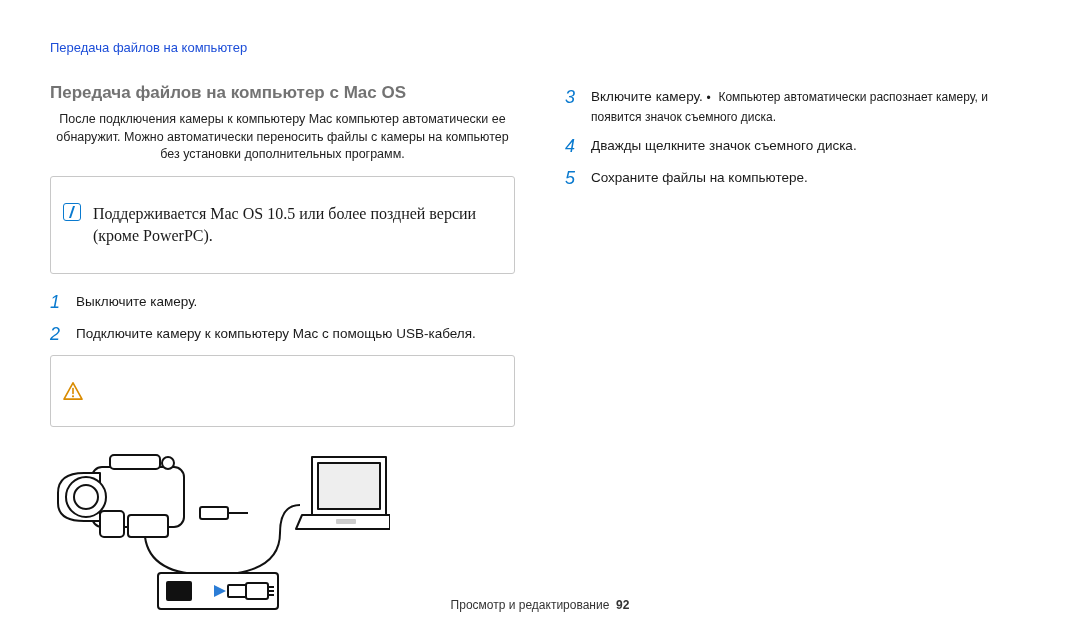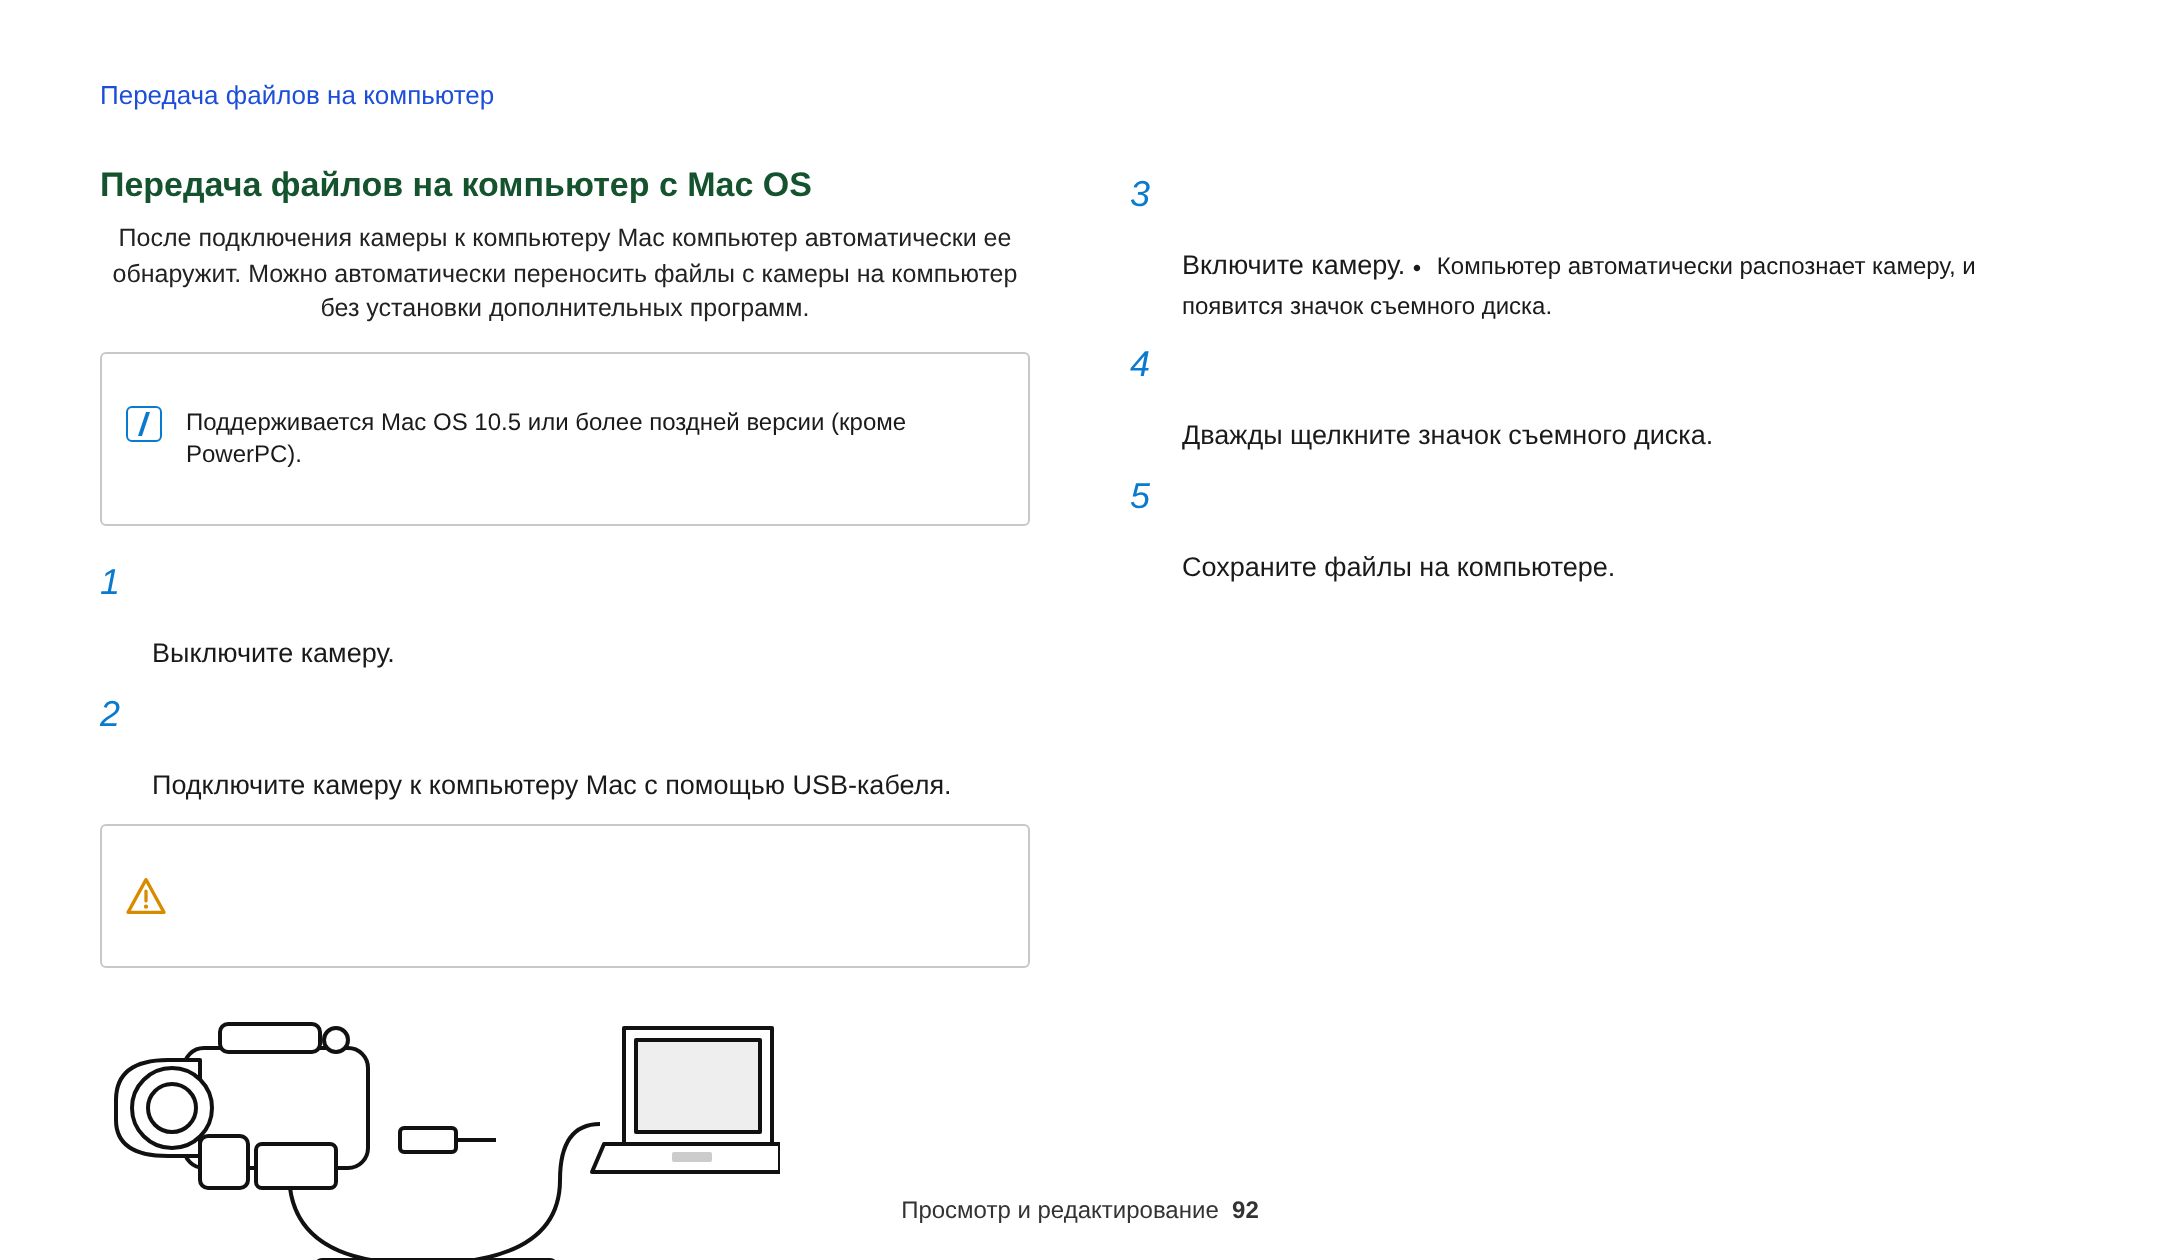--- a/index.html
+++ b/index.html
@@ -19,40 +19,41 @@
     }
     .columns {
       display: flex;
       gap: 50px;
     }
     .col-left { flex: 1; min-width: 0; }
     .col-right { flex: 1; min-width: 0; padding-top: 4px; }
     .section-title {
       font-size: 17px;
       font-weight: 600;
-      color: #14532d;
+      color: #737373;
       margin-bottom: 8px;
     }
     .intro-text {
       font-size: 12.5px;
       line-height: 1.4;
       color: #222;
       margin-bottom: 12px;
       text-align: center;
     }
     .note-box {
       border: 1px solid #c8c8c8;
       border-radius: 3px;
       padding: 26px 12px;
       display: flex;
       align-items: flex-start;
       gap: 12px;
-      font-size: 12px;
+      font-size: 16px;
       line-height: 1.4;
       margin-bottom: 18px;
+      font-family: Liberation Serif, serif;
     }
     .note-icon-info {
       width: 18px; height: 18px;
       flex-shrink: 0;
       display: inline-flex;
       align-items: center;
       justify-content: center;
       border: 1.5px solid #0a7acf;
       color: #0a7acf;
       border-radius: 3px;
@@ -72,21 +73,21 @@
       margin-bottom: 10px;
     }
     .step-num {
       font-size: 18px;
       color: #0a7acf;
       font-style: italic;
       font-weight: 400;
       line-height: 1.2;
       min-width: 16px;
     }
-    .step-body { flex: 1; font-size: 13.5px; line-height: 1.45; margin-top: 36px; }
+    .step-body { flex: 1; font-size: 13.5px; line-height: 1.45; }
     .step-sub {
       margin-top: 4px;
       font-size: 12px;
       line-height: 1.4;
       padding-left: 12px;
       position: relative;
     }
     .step-sub::before {
       content: "•";
       position: absolute;

